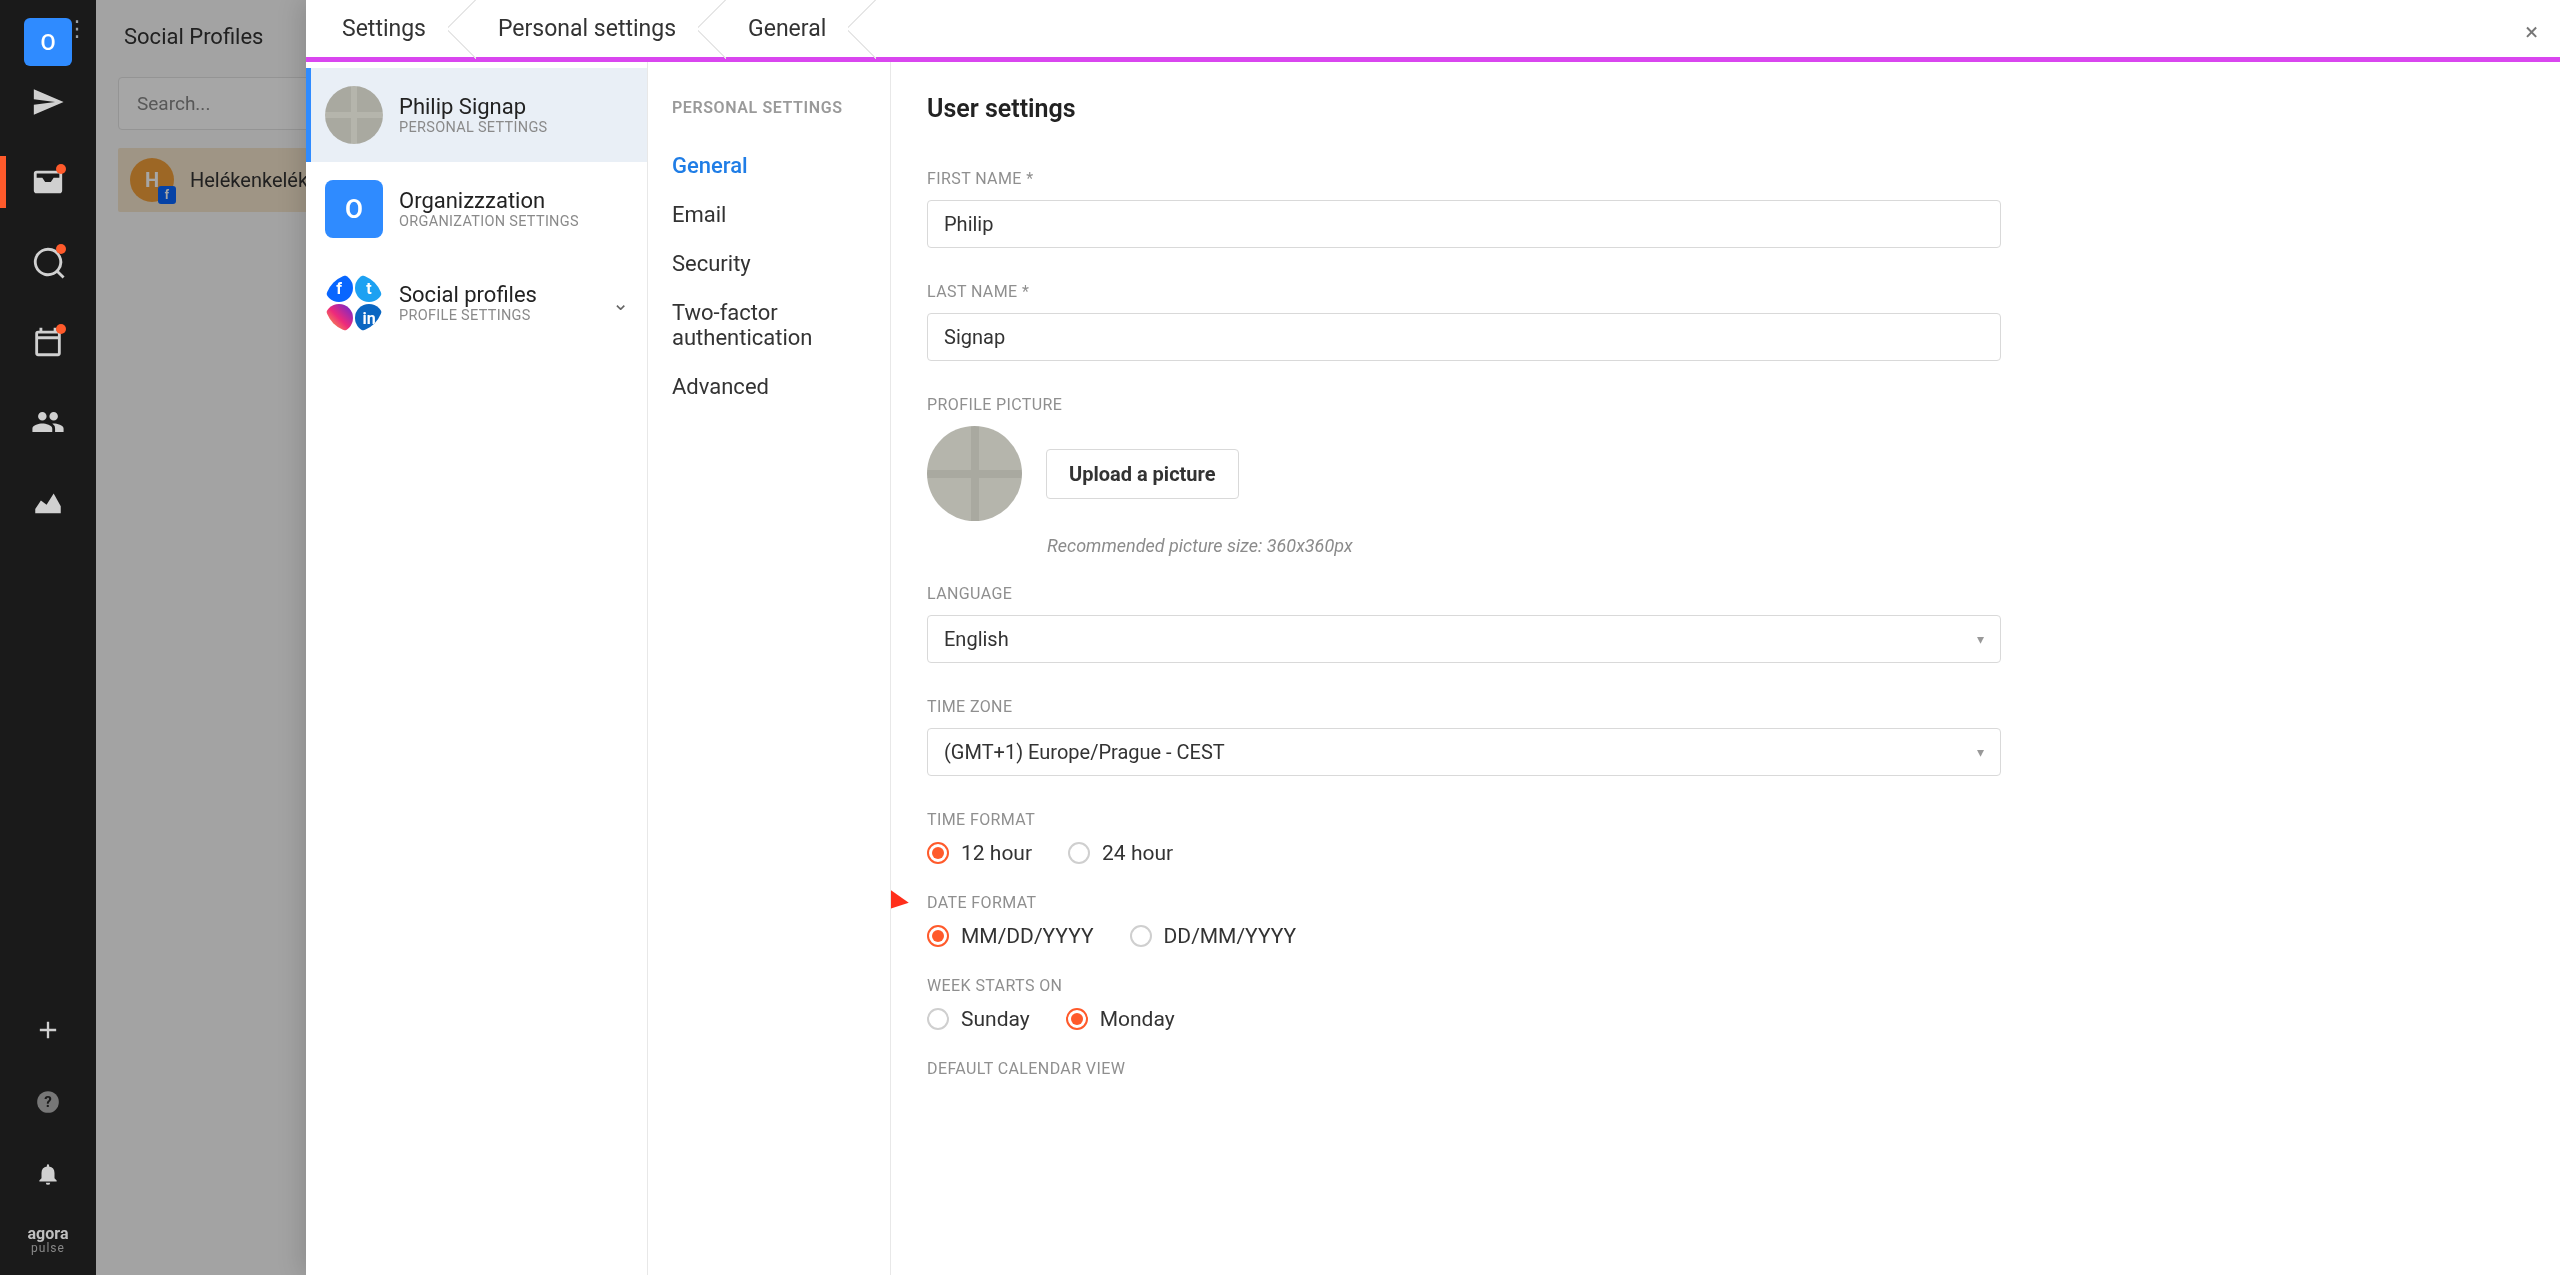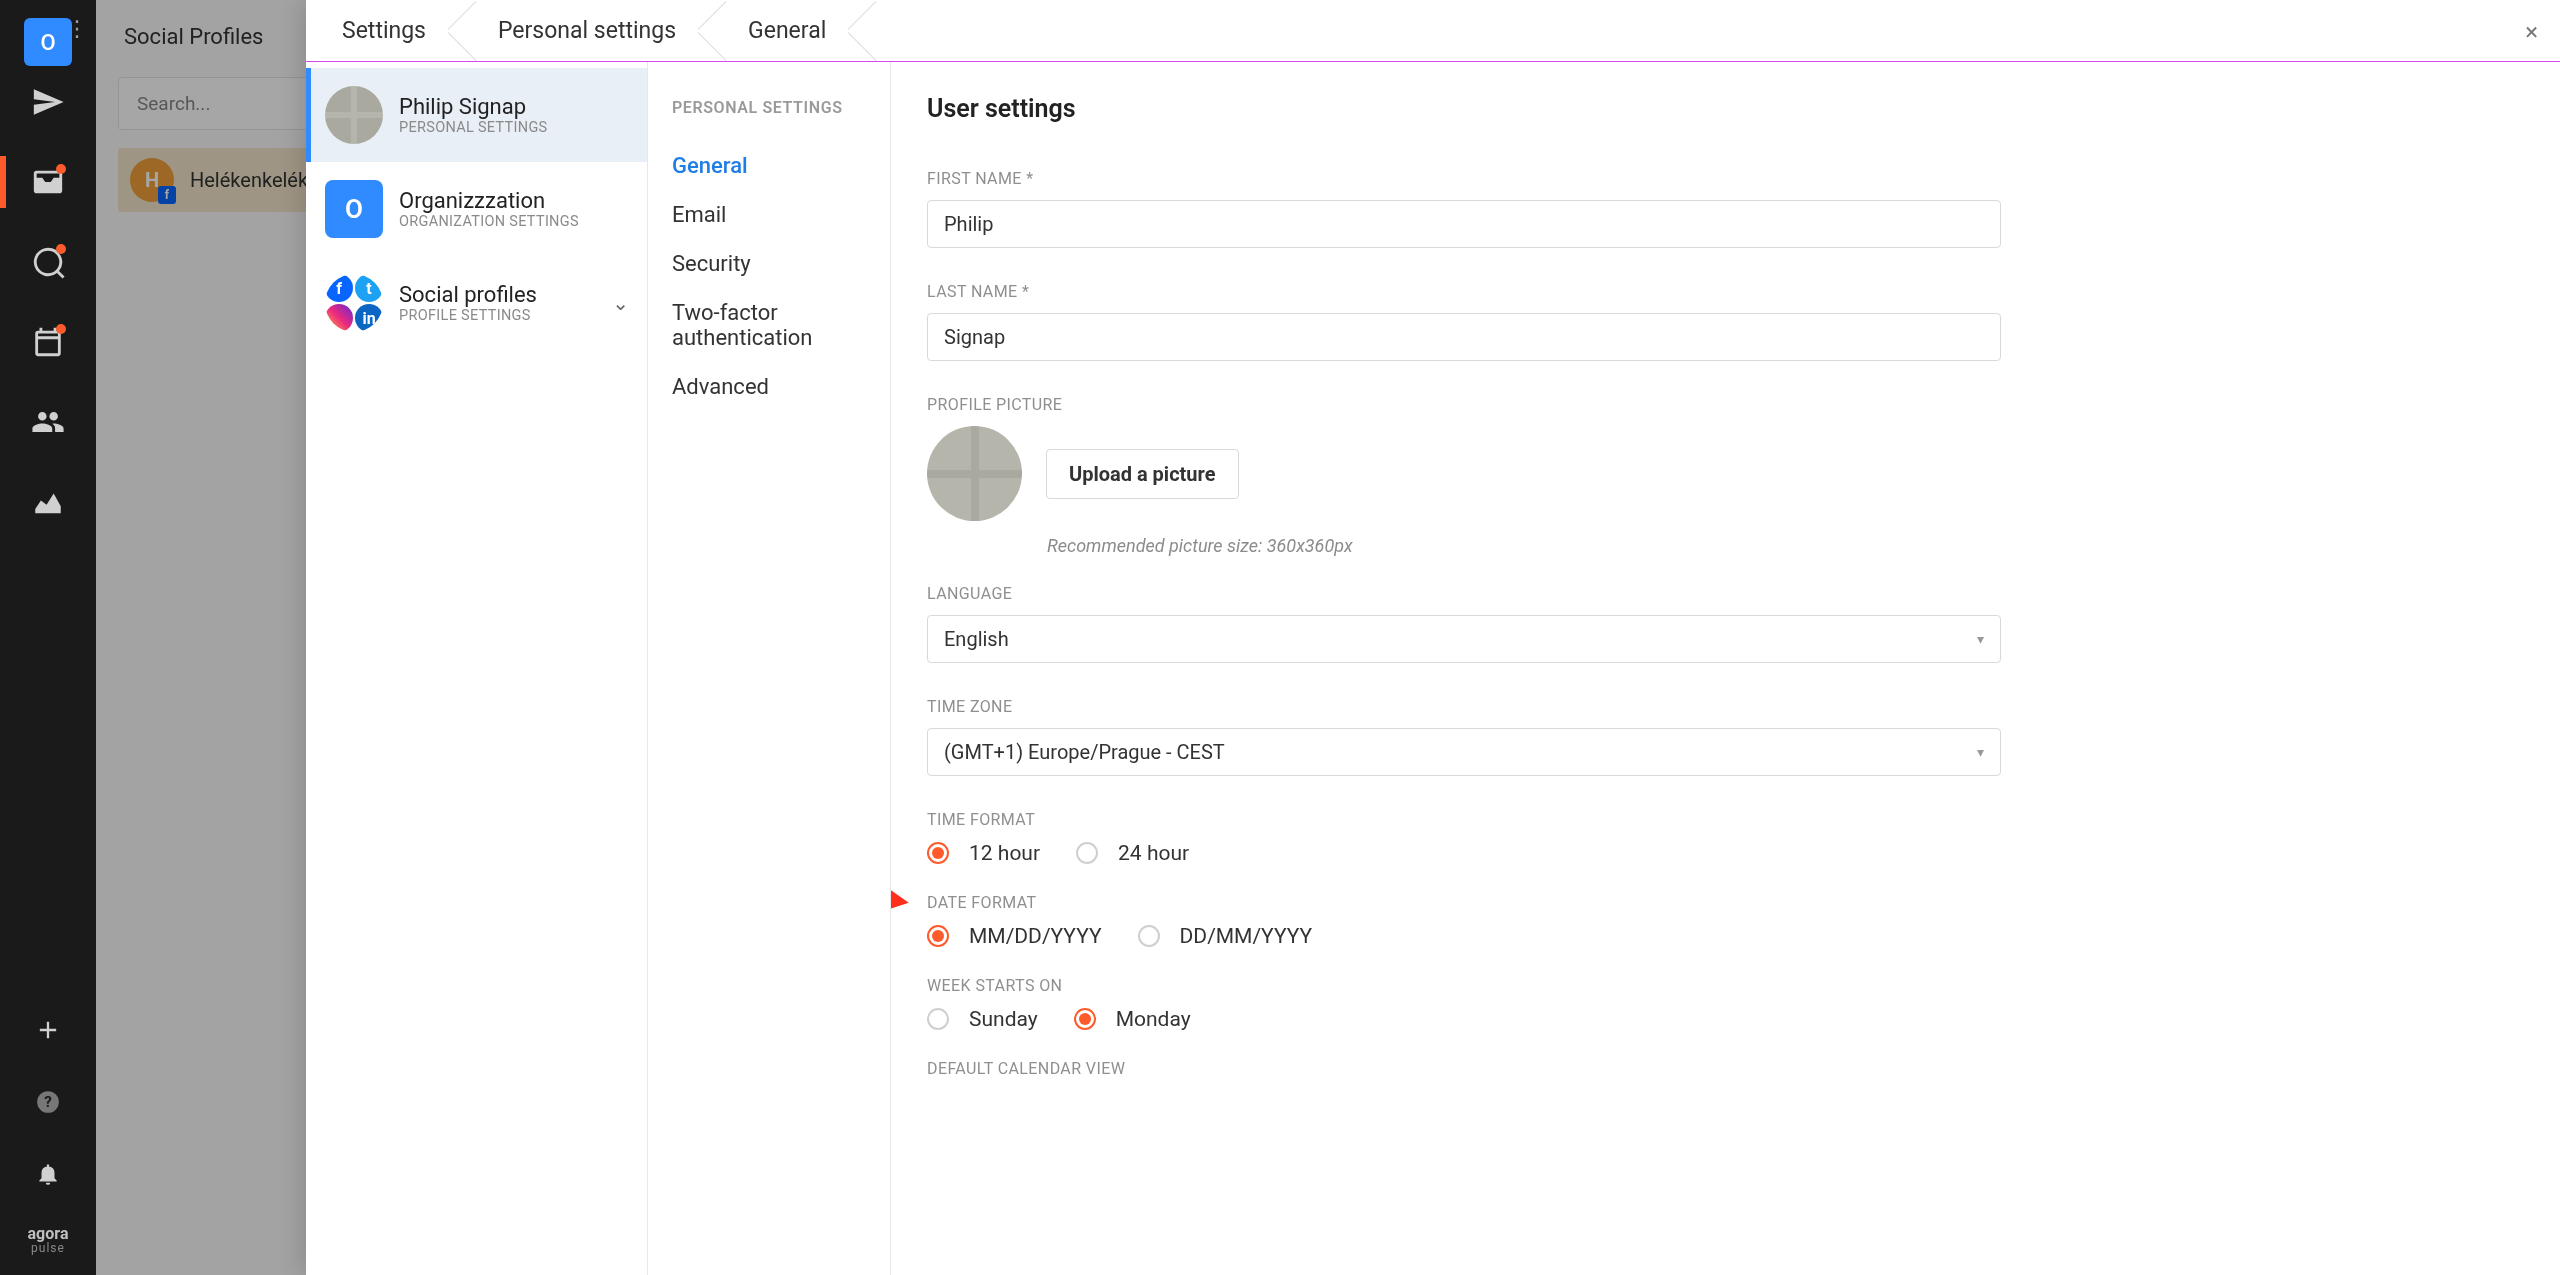--- a/index.html
+++ b/index.html
@@ -51,21 +51,21 @@
   }
   
   
   .settings-modal {
     position:absolute; top:0; right:0; height:100%; width:calc(100% - 306px);
     background:#fff; display:flex; flex-direction:column;
     z-index:10;
     box-shadow:-4px 0 24px rgba(0,0,0,.15);
   }
   .breadcrumb-bar {
-    height:62px; display:flex; align-items:center; border-bottom:1px solid #d946ef;
+    height:62px; display:flex; align-items:center; border-bottom:5px solid #d946ef;
     position:relative;
   }
   .crumb {
     height:62px; display:flex; align-items:center; padding:0 36px;
     color:#333; font-size:23px; position:relative;
   }
   .crumb:not(:last-of-type)::after{
     content:""; position:absolute; right:-14px; top:0; width:28px; height:62px;
     background:linear-gradient(135deg, transparent 48%, #e6e6e6 48%, #e6e6e6 52%, transparent 52%),
                linear-gradient(45deg,  transparent 48%, #e6e6e6 48%, #e6e6e6 52%, transparent 52%);
@@ -119,21 +119,21 @@
     padding:0 16px; font-size:20px; color:#333; margin-bottom:34px; background:#fff;
     display:flex; align-items:center; justify-content:space-between;
   }
   .caret { font-size:14px; color:#999; }
   .pp-row{ display:flex; align-items:center; gap:24px; margin-bottom:14px;}
   .pp-avatar{ width:95px; height:95px; border-radius:50%; background:#b5b5ac; background-image:linear-gradient(#a9a9a0,#a9a9a0),linear-gradient(90deg,#a9a9a0,#a9a9a0); background-size:100% 8px,8px 100%; background-position:center,center; background-repeat:no-repeat;}
   .upload-btn{ padding:12px 22px; border:1px solid #d9d9d9; border-radius:4px; background:#fff; font-size:20px; color:#333; cursor:pointer;font-weight:bold; }
   .pp-hint{ font-size:18px; color:#8b8b8b; font-style:italic; margin:6px 0 28px 120px; }
   
   .radio-row{ display:flex; gap:36px; align-items:center; margin-bottom:28px;}
-  .radio-opt{ display:flex; align-items:center; gap:20px; font-size:21px; color:#333; cursor:pointer; }
+  .radio-opt{ display:flex; align-items:center; gap:12px; font-size:21px; color:#333; cursor:pointer; }
   .radio-dot{ width:22px;height:22px;border:2px solid #ff5a2b;border-radius:50%;display:flex;align-items:center;justify-content:center; }
   .radio-dot.off{ border-color:#cfcfcf; }
   .radio-dot .inner{ width:12px;height:12px;border-radius:50%;background:#ff5a2b; }
   
   
   .annot-arrow{
     position:absolute; left:-318px; top:590px; pointer-events:none; z-index:20;
   }
 </style>
 </head>

